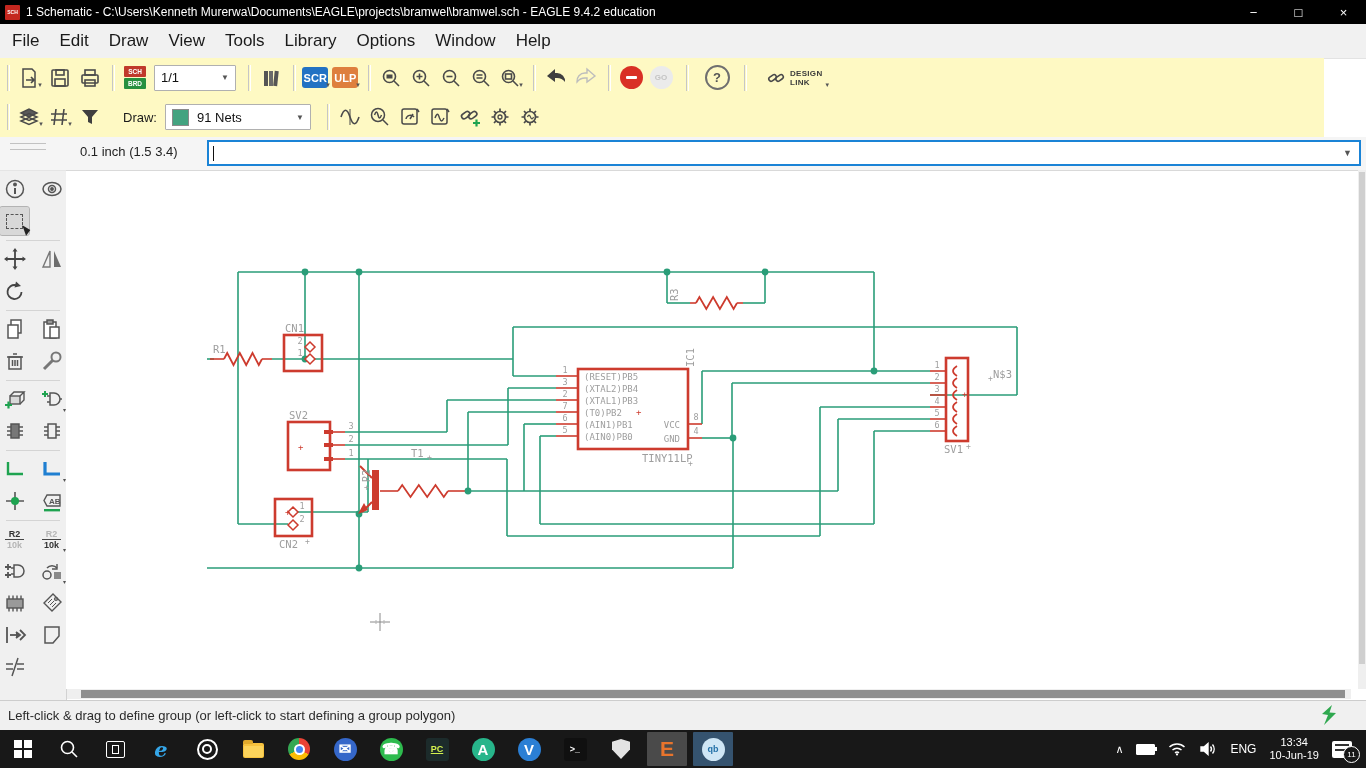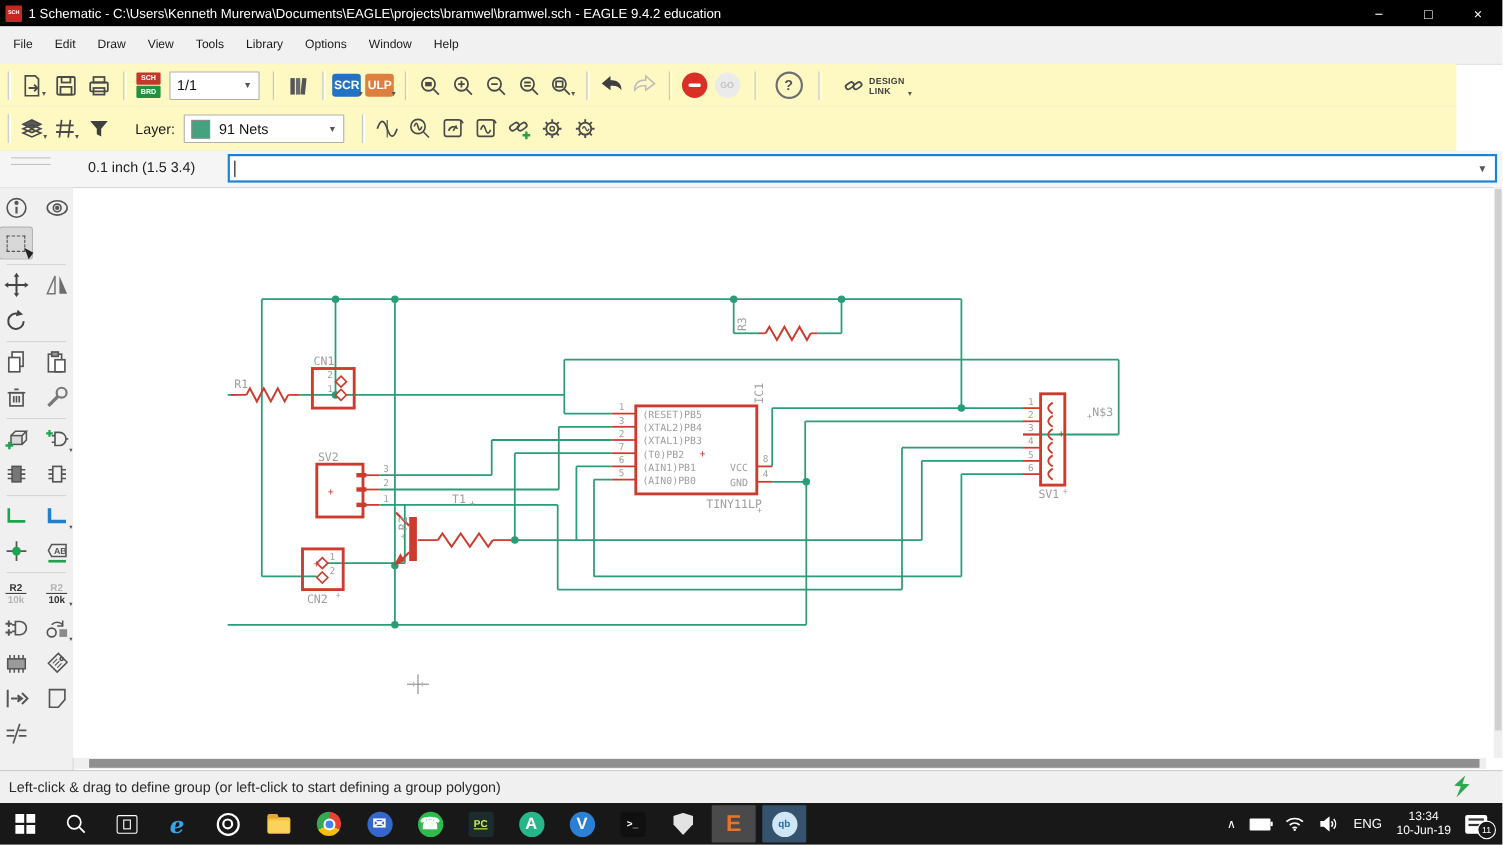--- a/index.html
+++ b/index.html
@@ -7,21 +7,21 @@
        font-family:"Liberation Sans",sans-serif;-webkit-font-smoothing:antialiased}
   .abs{position:absolute}
   
   .titlebar{left:0;top:0;width:1366px;height:24px;background:#000;color:#fff;display:flex;align-items:center;font-size:12px}
   .appbadge{width:15px;height:15px;background:#c4271f;color:#fff;font-size:5px;font-weight:bold;
             display:flex;align-items:center;justify-content:center;margin:0 6px 0 5px;border-radius:1px}
   .winbtns{margin-left:auto;display:flex;height:100%}
   .winbtn{width:45px;height:100%;display:flex;align-items:center;justify-content:center;font-size:13px;color:#fff}
   
   .menubar{left:0;top:24px;width:1366px;height:34px;background:#f1f1f1;display:flex;align-items:center;
-           font-size:11px;color:#1a1a1a;border-bottom:1px solid #e3e3e3}
+           font-size:17px;color:#1a1a1a;border-bottom:1px solid #e3e3e3}
   .menuitem{padding:0 10px;height:100%;display:flex;align-items:center}
   .menuitem:first-child{margin-left:2px}
   
   .tb{left:0;width:1324px;background:#fef9c3;display:flex;align-items:center;border-bottom:1px solid #dcdcdc}
   .tb1{top:58px;height:39px}
   .tb2{top:97px;height:40px}
   .vsep{width:1px;height:26px;background:#c6c6c6;margin:0 7px;box-shadow:2px 0 0 #fff}
   .tbtn{min-width:30px;height:30px;display:flex;align-items:center;justify-content:center;border-radius:2px;position:relative}
   .dd{font-size:7px;color:#555;align-self:flex-end;margin:0 0 4px -2px}
   .schbrd{display:flex;flex-direction:column;gap:1px;margin:0 4px}
@@ -264,21 +264,21 @@
     <svg class="ic" width="22" height="22" viewBox="0 0 22 22" stroke="#4a4a4a" stroke-width="1.6">
       <path d="M8 3 L6 19 M16 3 L14 19 M3 8 H19 M3 14 H19"></path>
       </svg>
     <span class="dd">▾</span>
   </div>
   <div class="tbtn">
     <svg class="ic" width="22" height="22" viewBox="0 0 22 22">
       <path d="M3 4 H19 L13 11 V18 L9 16 V11 Z" fill="#3f3f3f"></path>
       </svg>
   </div>
-  <span class="layerlab">Layer:</span>
+  <span class="layerlab">Draw:</span>
   <div class="combo" style="width:132px">
     <span class="swatch" id="layer-swatch" style="background: rgb(67, 163, 128);"></span>
     <span>91 Nets</span>
     <span class="car">▼</span>
   </div>
   <div class="vsep" style="margin-left:16px"></div>
   <div class="tbtn">
     <svg class="ic" width="24" height="24" viewBox="0 0 24 24" fill="none" stroke="#4a4a4a" stroke-width="1.6">
       <path d="M3 12 C6 3 9 3 12 12 C15 21 18 21 21 12"></path>
         <path d="M12 4 V20" stroke-width="1"></path>

